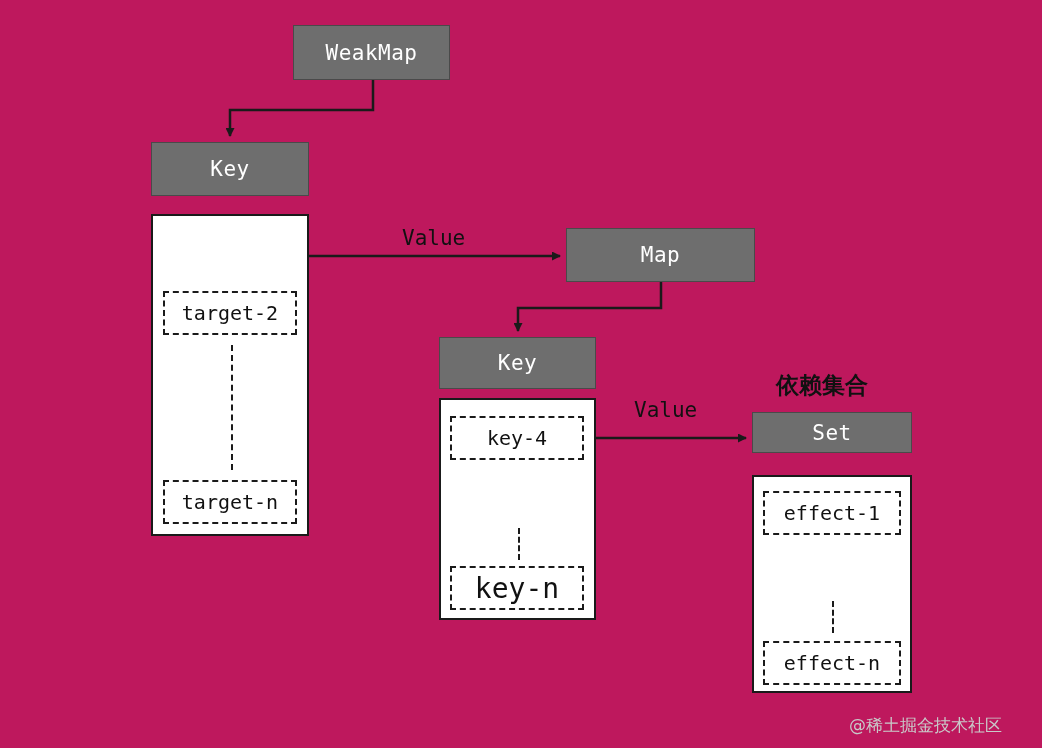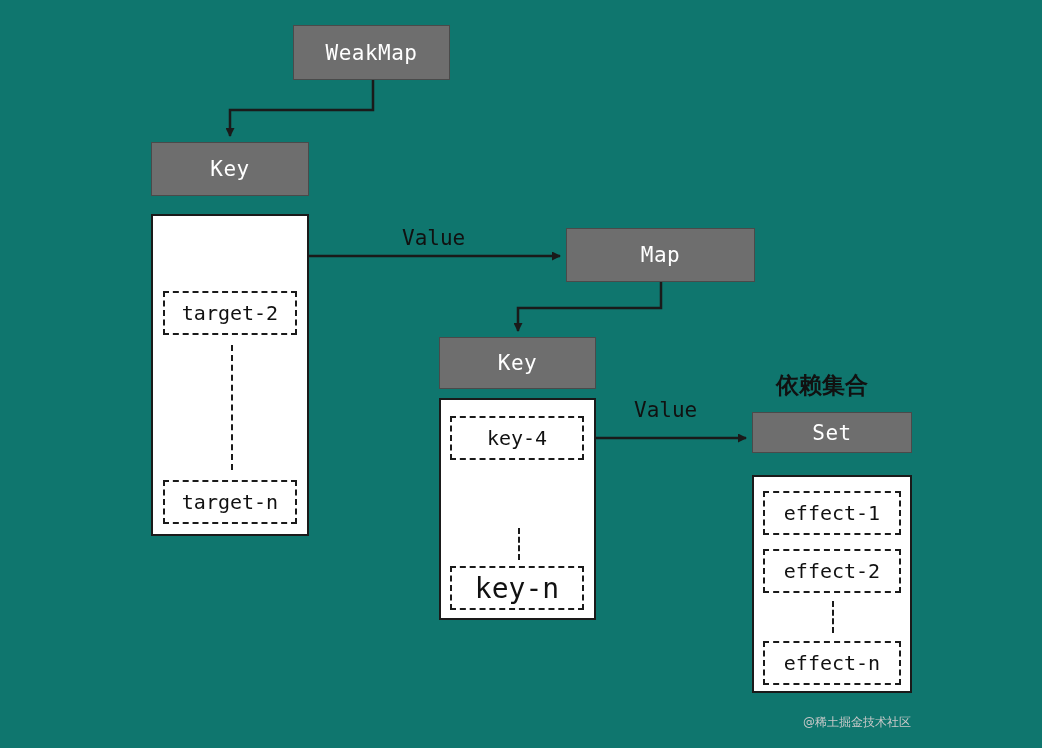--- a/index.html
+++ b/index.html
@@ -7,21 +7,21 @@
     padding: 0;
     background: #ffffff;
   }
   body {
     font-family: "DejaVu Sans Mono", "Liberation Mono", monospace;
   }
   #canvas {
     position: relative;
     width: 1042px;
     height: 748px;
-    background: #0f766e;
+    background: #be185d;
     overflow: hidden;
   }
 
   
   .gray-box {
     position: absolute;
     background: #6e6e6e;
     border: 1px solid #4a4a4a;
     color: #ffffff;
     display: flex;
@@ -173,25 +173,22 @@
     <span>Set</span>
   </div>
 
   <div class="list-box" style="left:752px; top:475px; width:160px; height:218px;">
   </div>
 
   <div class="item-cell" style="left:763px; top:491px; width:138px; height:44px; font-size:20px;">
     <span>effect-1</span>
   </div>
 
-  <div class="item-cell" style="left:763px; top:549px; width:138px; height:44px; font-size:20px;">
-    <span>effect-2</span>
-  </div>
 
   <div class="ellipsis-line" style="left:832px; top:601px; height:32px;"></div>
 
   <div class="item-cell" style="left:763px; top:641px; width:138px; height:44px; font-size:20px;">
     <span>effect-n</span>
   </div>
 
-  <div class="watermark" style="left:803px; top:714px; font-size:12px;">@稀土掘金技术社区</div>
+  <div class="watermark" style="left:849px; top:714px; font-size:17px;">@稀土掘金技术社区</div>
 
 </div>
 
 </body></html>

